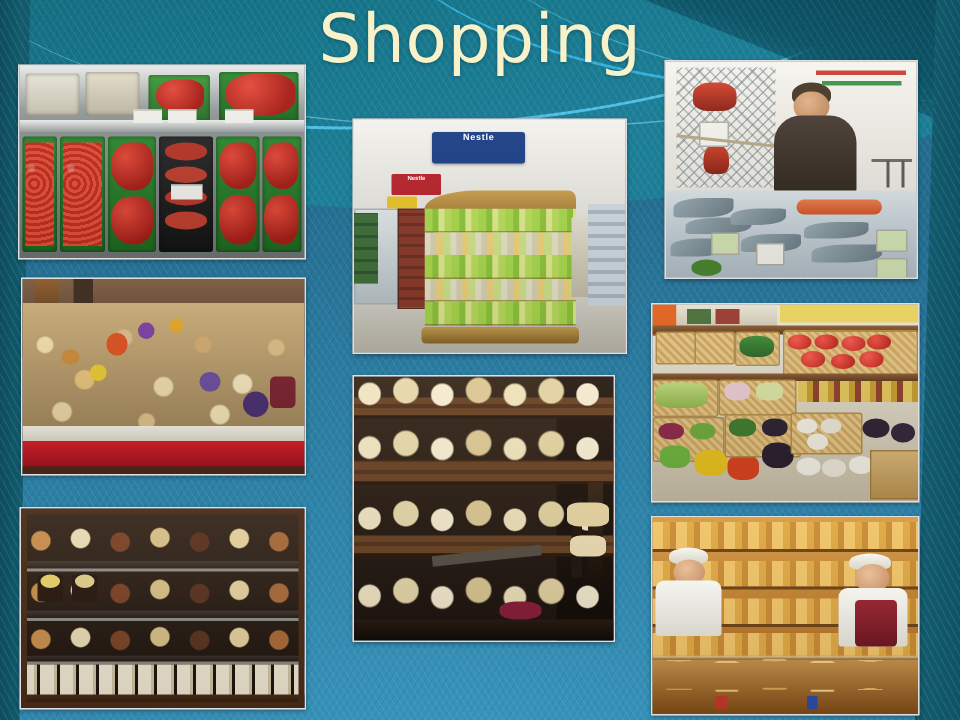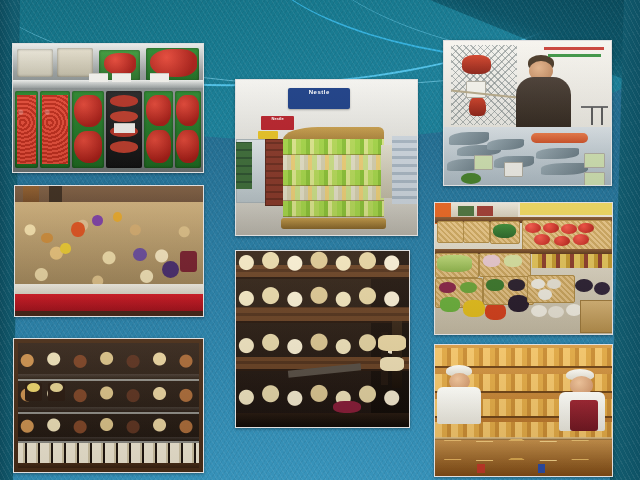--- a/index.html
+++ b/index.html
@@ -461,20 +461,21 @@
 
   <div class="bg-texture"></div>
 
   <div class="band band-left">
     <div class="band-texture"></div>
   </div>
   <div class="band band-right">
     <div class="band-texture"></div>
   </div>
 
+  <div class="title">Shopping</div>
 
   <div class="photo" id="ph0" title="Butcher shop refrigerated display case with trays of red meat, steaks and ground beef on green garnish" style="left: 12px; top: 43px; width: 190px; height: 128px;">
     <div class="scene meat">
 
       <div class="shelf" style="top:0;height:40%"></div>
       <div class="tray" style="left:2%;top:4%;width:19%;height:22%;background:linear-gradient(#e8e4d6,#c8c3b0)"></div>
       <div class="tray" style="left:23%;top:3%;width:19%;height:23%;background:linear-gradient(#e3ddcb,#bfb9a4)"></div>
       <div class="tray" style="left:45%;top:5%;width:22%;height:24%;background:linear-gradient(#3f9b3c,#2a7029)"></div>
       <div class="steak" style="left:48%;top:7%;width:17%;height:17%"></div>
       <div class="tray" style="left:70%;top:3%;width:28%;height:26%;background:linear-gradient(#2f8c32,#1f6b22)"></div>

